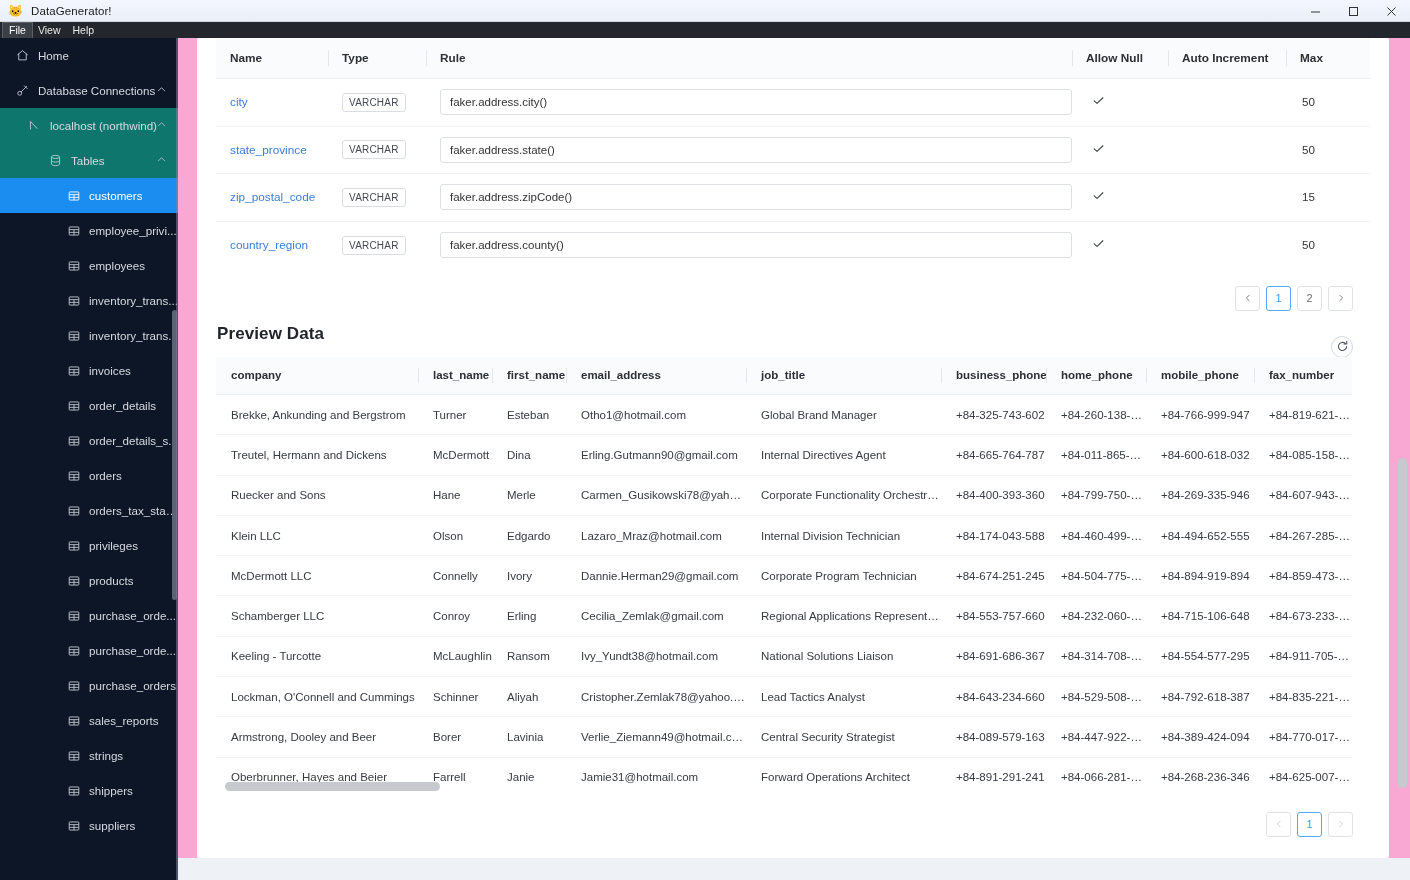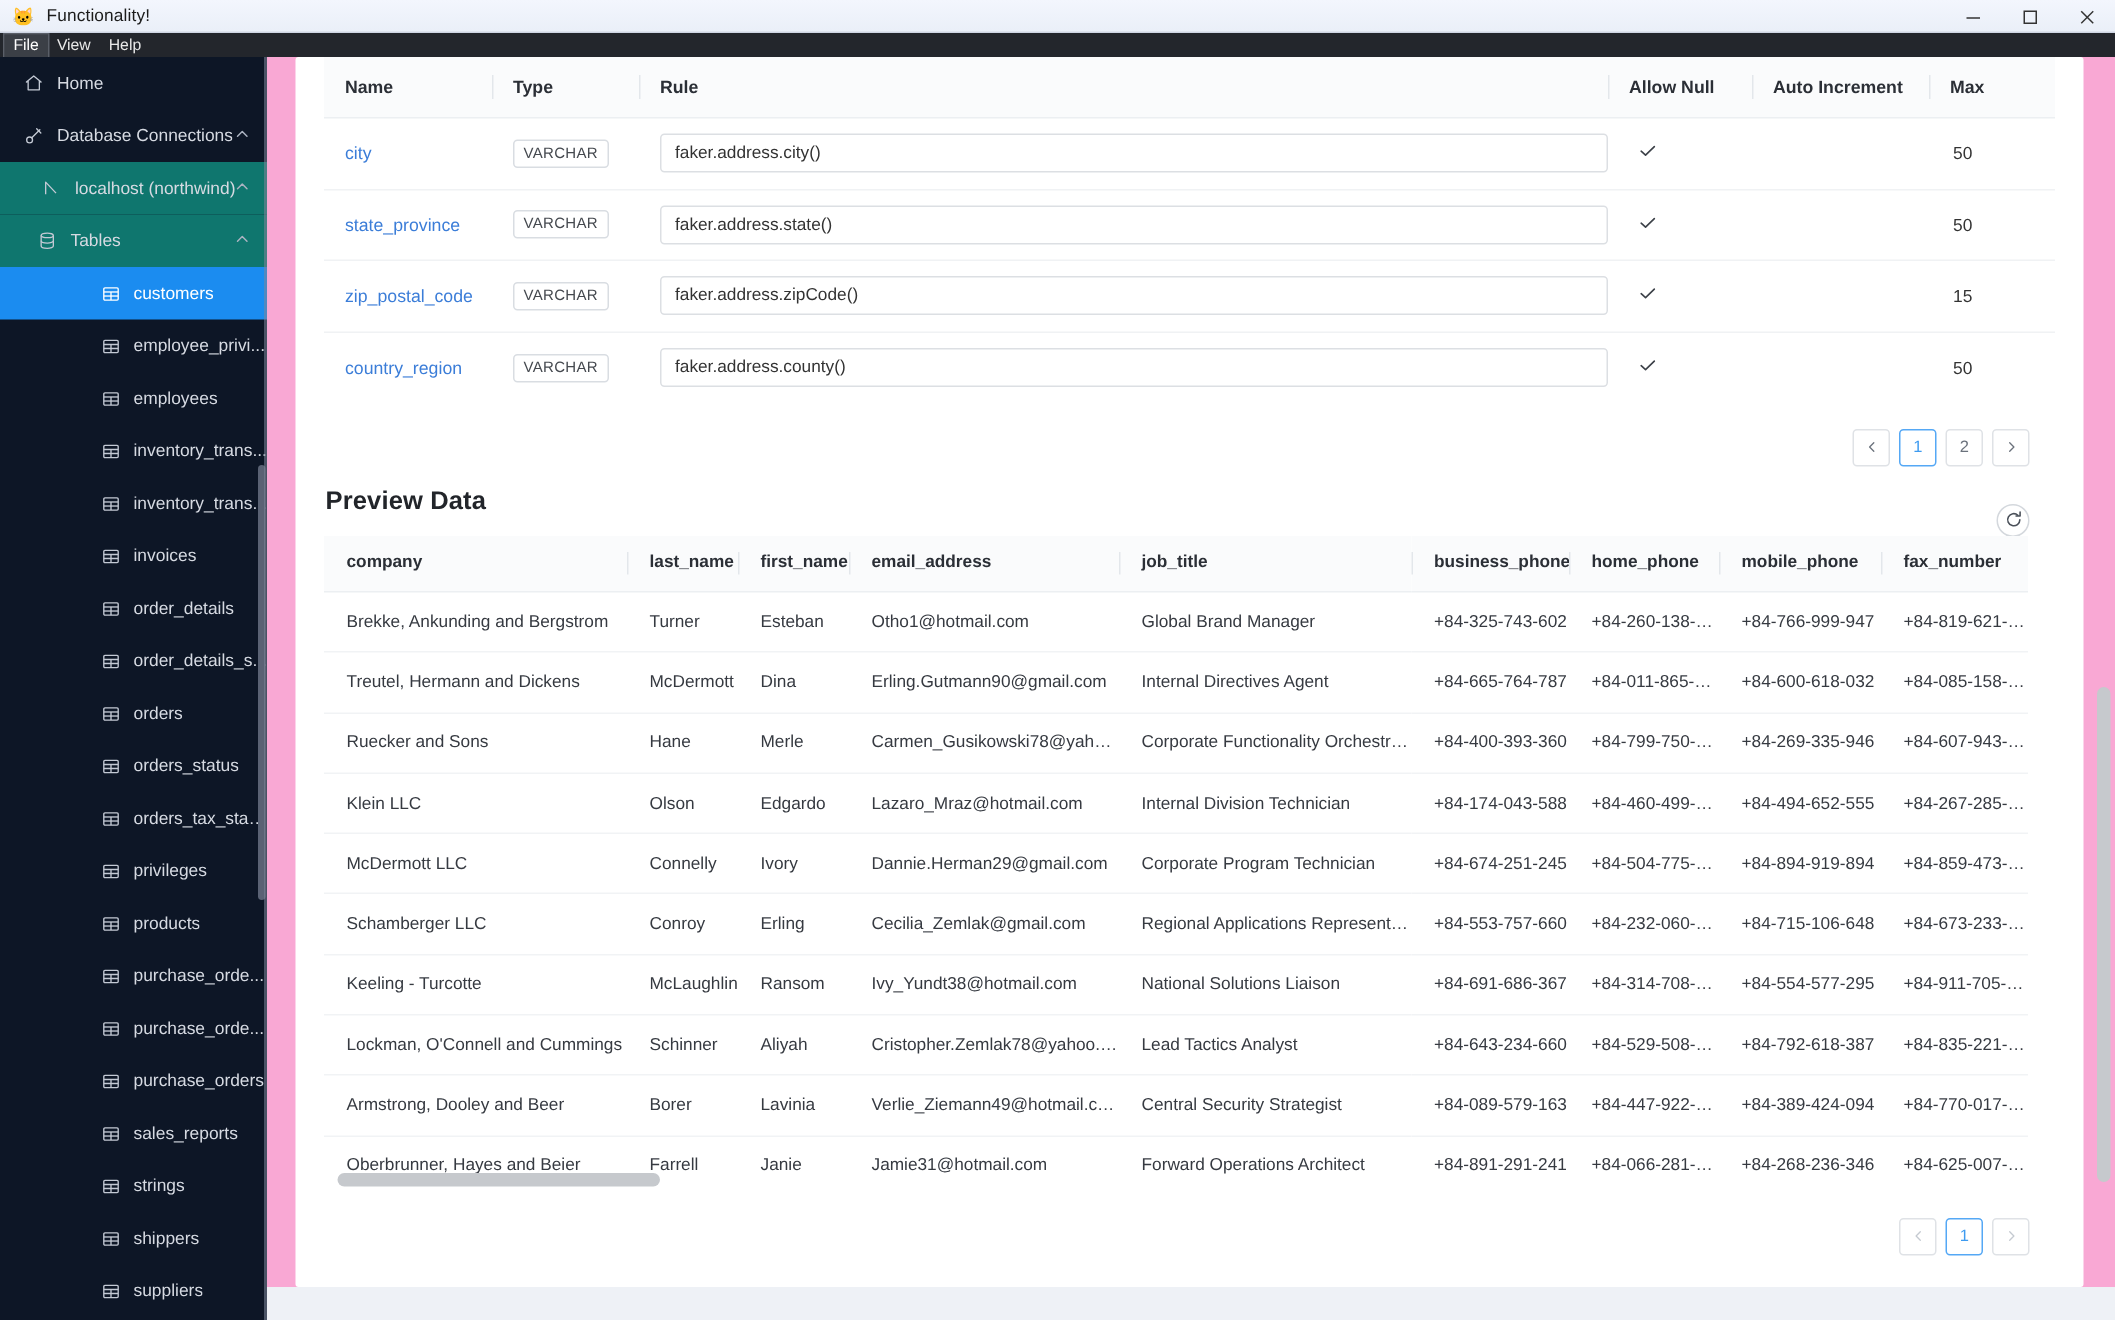--- a/index.html
+++ b/index.html
@@ -53,21 +53,21 @@
     color: #d6dae2; font-size: 11.6px; white-space: nowrap;
     position: relative;
   }
   .side-row .ico { width: 15px; display: inline-flex; align-items: center;
                    justify-content: center; margin-right: 8px; flex: 0 0 15px;
                    color: #c3c9d4; }
   .side-row .ico svg { display: block; }
   .side-row .caret { position: absolute; right: 12px; font-size: 9px; color: #aab2c0; }
   .lvl0 { padding-left: 15px; }
   .lvl1 { padding-left: 27px; }
-  .lvl2 { padding-left: 24px; }
+  .lvl2 { padding-left: 48px; }
   .lvl3 { padding-left: 66px; }
   .side-row.section { background: #0f766e; }
   .side-row.active { background: #1b8cf0; color: #fff; }
   .side-row.active .ico { color: #fff; }
   .side-row .label { overflow: hidden; text-overflow: ellipsis; }
   .side-scroll {
     position: absolute; right: 1px; top: 272px; width: 5px; height: 290px;
     background: #5a6274; border-radius: 3px;
   }
   .side-edge { position: absolute; right: 0; top: 0; bottom: 0; width: 2px;
@@ -221,21 +221,21 @@
     background: #eef1f6;
   }
 </style>
 </head>
 <body>
 
 <div class="window">
 
   <div class="titlebar">
     <div class="tb-icon">🐱</div>
-    <div class="tb-title">Functionality!</div>
+    <div class="tb-title">DataGenerator!</div>
     <div class="tb-controls">
       <div class="tb-btn">
         <svg width="11" height="11" viewBox="0 0 11 11">
             <line x1="1" y1="6" x2="10" y2="6" stroke="#333" stroke-width="1"></line>
           </svg>
       </div>
       <div class="tb-btn">
         <svg width="11" height="11" viewBox="0 0 11 11">
             <rect x="1.5" y="1.5" width="8" height="8" fill="none" stroke="#333" stroke-width="1"></rect>
           </svg>
@@ -395,31 +395,20 @@
           <div class="side-row lvl3">
             <span class="ico">
               <svg width="12" height="12" viewBox="0 0 16 16">
                 <rect x="1.6" y="2.6" width="12.8" height="10.8" rx="1" fill="none" stroke="currentColor" stroke-width="1.2"></rect>
                 <line x1="1.6" y1="6.2" x2="14.4" y2="6.2" stroke="currentColor" stroke-width="1.2"></line>
                 <line x1="8" y1="6.2" x2="8" y2="13.4" stroke="currentColor" stroke-width="1.2"></line>
                 <line x1="1.6" y1="9.8" x2="14.4" y2="9.8" stroke="currentColor" stroke-width="1.2"></line>
               </svg>
             </span>
             <span class="label">orders</span>
-          </div>
-          <div class="side-row lvl3">
-            <span class="ico">
-              <svg width="12" height="12" viewBox="0 0 16 16">
-                <rect x="1.6" y="2.6" width="12.8" height="10.8" rx="1" fill="none" stroke="currentColor" stroke-width="1.2"></rect>
-                <line x1="1.6" y1="6.2" x2="14.4" y2="6.2" stroke="currentColor" stroke-width="1.2"></line>
-                <line x1="8" y1="6.2" x2="8" y2="13.4" stroke="currentColor" stroke-width="1.2"></line>
-                <line x1="1.6" y1="9.8" x2="14.4" y2="9.8" stroke="currentColor" stroke-width="1.2"></line>
-              </svg>
-            </span>
-            <span class="label">orders_status</span>
           </div>
           <div class="side-row lvl3">
             <span class="ico">
               <svg width="12" height="12" viewBox="0 0 16 16">
                 <rect x="1.6" y="2.6" width="12.8" height="10.8" rx="1" fill="none" stroke="currentColor" stroke-width="1.2"></rect>
                 <line x1="1.6" y1="6.2" x2="14.4" y2="6.2" stroke="currentColor" stroke-width="1.2"></line>
                 <line x1="8" y1="6.2" x2="8" y2="13.4" stroke="currentColor" stroke-width="1.2"></line>
                 <line x1="1.6" y1="9.8" x2="14.4" y2="9.8" stroke="currentColor" stroke-width="1.2"></line>
               </svg>
             </span>

